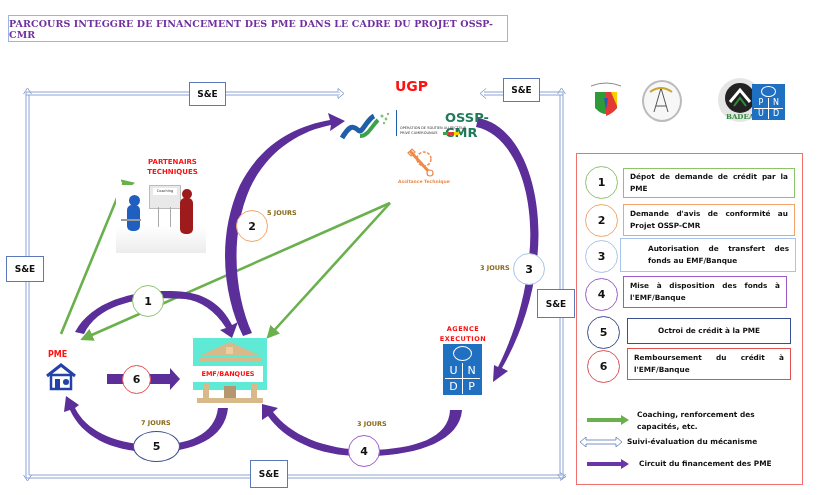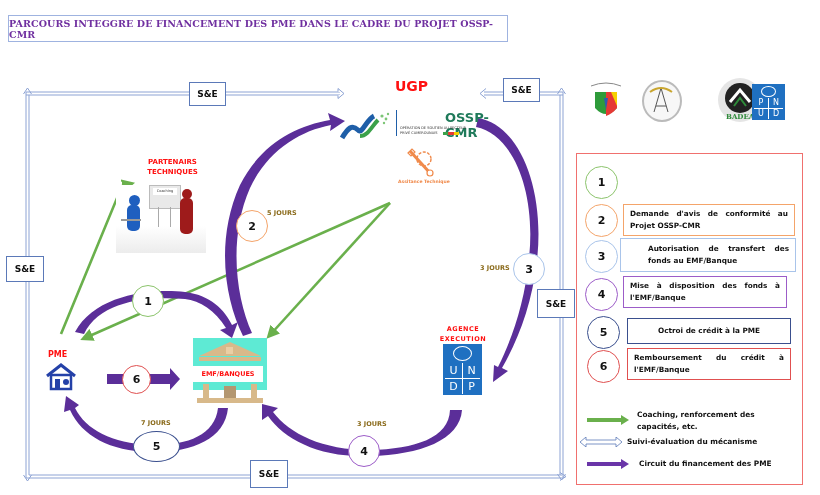--- a/index.html
+++ b/index.html
@@ -205,20 +205,21 @@
     <div style="background:#1f70c1;color:#fff;font-size:8px;text-align:center;line-height:10px;">P</div>
     <div style="background:#1f70c1;color:#fff;font-size:8px;text-align:center;line-height:10px;">N</div>
     <div style="background:#1f70c1;color:#fff;font-size:8px;text-align:center;line-height:10px;">U</div>
     <div style="background:#1f70c1;color:#fff;font-size:8px;text-align:center;line-height:10px;">D</div>
   </div>
 </div>
 
 <div class="abs legend">
   <div class="leg-item" style="top:12px;">
     <div class="leg-num" style="border-color:#8cc46c;">1</div>
+    <div class="leg-box" style="border-color:#8cc46c;width:172px;justify-content:center;top:2px;">Dépot de demande de crédit par la PME</div>
   </div>
   <div class="leg-item" style="top:50px;">
     <div class="leg-num" style="border-color:#f4a46a;">2</div>
     <div class="leg-box" style="border-color:#f4a46a;width:172px;top:0;height:32px;">Demande d'avis de conformité au Projet OSSP-CMR</div>
   </div>
   <div class="leg-item" style="top:86px;">
     <div class="leg-num" style="border-color:#a9c4ea;">3</div>
     <div class="leg-box" style="border-color:#a9c4ea;width:176px;left:35px;top:-2px;height:34px;padding-left:27px;">Autorisation de transfert des fonds au EMF/Banque</div>
   </div>
   <div class="leg-item" style="top:124px;">

